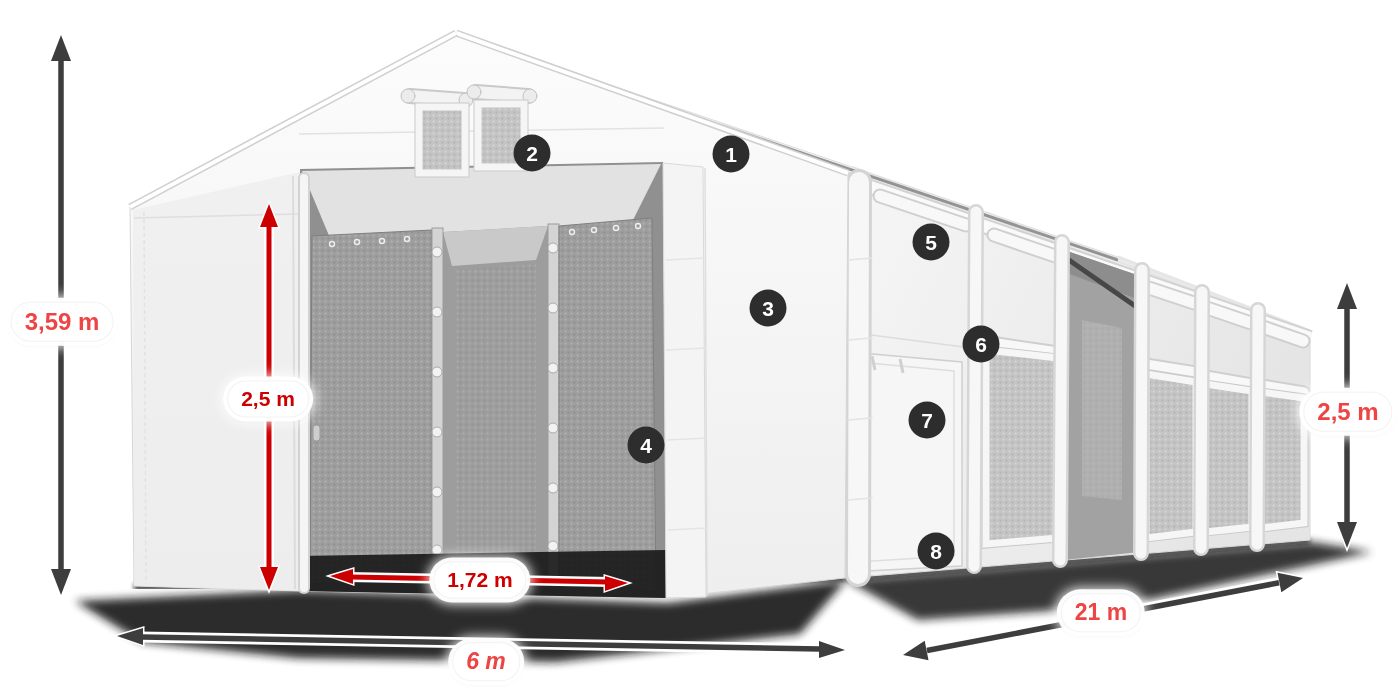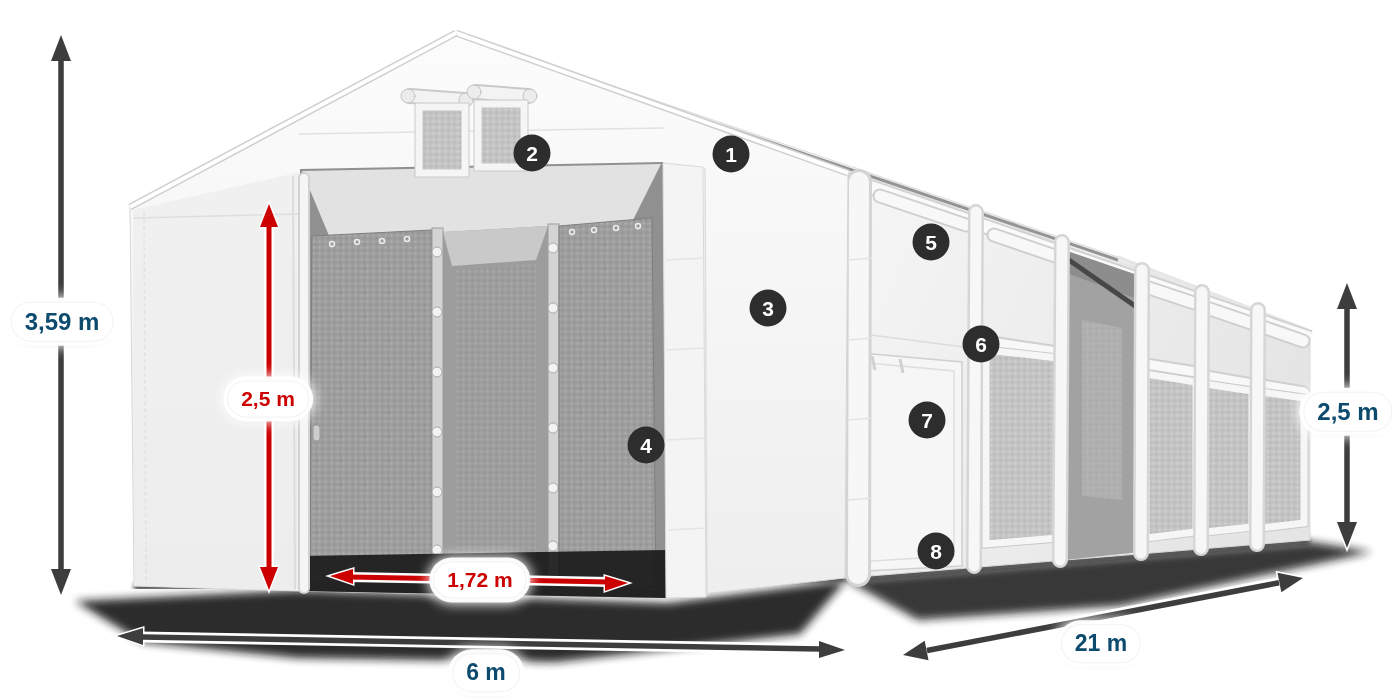--- a/index.html
+++ b/index.html
@@ -5,28 +5,28 @@
   html,body{margin:0;padding:0;background:#fff;}
   .stage{
     position:relative;width:1400px;height:700px;background:#ffffff;
     overflow:hidden;font-family:"Liberation Sans", sans-serif;
   }
   .stage svg{position:absolute;left:0;top:0;}
   
   .pill{
     position:absolute;transform:translate(-50%,-50%);
     background:#ffffff;border-radius:22px;
-    font-weight:bold;color:#0c4a6e;line-height:1.1;
+    font-weight:bold;color:#ef4444;line-height:1.1;
     padding:6px 13px;white-space:nowrap;
     box-shadow:0 0 0 4px rgba(255,255,255,.95),0 0 12px 6px rgba(255,255,255,.85),0 2px 5px rgba(0,0,0,.22);
     border:1px solid rgba(0,0,0,.05);
     z-index:5;
   }
   .pill.red{color:#cc0000;}
-  .f24{font-size:24px;} .f23{font-size:23px;margin-top:31px;} .f21{font-size:21px;}
+  .f24{font-size:24px;} .f23{font-size:23px;} .f21{font-size:21px;}
   
   .marker{
     position:absolute;transform:translate(-50%,-50%);
     width:37px;height:37px;border-radius:50%;
     background:#2d2d2d;color:#ffffff;
     display:flex;align-items:center;justify-content:center;
     font-size:21px;font-weight:bold;z-index:4;
   }
 </style>
 </head>
@@ -273,21 +273,21 @@
     <line x1="1347" y1="304" x2="1347" y2="527" stroke="#ffffff" stroke-width="11"></line>
     <polygon points="1347,283 1337,309 1357,309" fill="#3d3d3d" stroke="#ffffff" stroke-width="3" style="paint-order:stroke"></polygon>
     <polygon points="1347,548 1337,522 1357,522" fill="#3d3d3d" stroke="#ffffff" stroke-width="3" style="paint-order:stroke"></polygon>
     <line x1="1347" y1="306" x2="1347" y2="524" stroke="#3d3d3d" stroke-width="5.5"></line>
   </g>
 </svg>
 
 <div class="pill f24" style="left:62px;top:322px;">3,59 m</div>
 <div class="pill red f21" style="left:268px;top:399px;">2,5 m</div>
 <div class="pill red f21" style="left:480px;top:580px;">1,72 m</div>
-<div class="pill f23" style="left:486px;top:642px;">6 m</div>
+<div class="pill f23" style="left:486px;top:662px;font-style:italic;">6 m</div>
 <div class="pill f23" style="left:1101px;top:613px;">21 m</div>
 <div class="pill f24" style="left:1348px;top:412px;">2,5 m</div>
 
 <div class="marker" style="left:731px;top:154px;">1</div>
 <div class="marker" style="left:532px;top:153px;">2</div>
 <div class="marker" style="left:768px;top:308px;">3</div>
 <div class="marker" style="left:646px;top:445px;">4</div>
 <div class="marker" style="left:931px;top:242px;">5</div>
 <div class="marker" style="left:981px;top:344px;">6</div>
 <div class="marker" style="left:927px;top:420px;">7</div>

